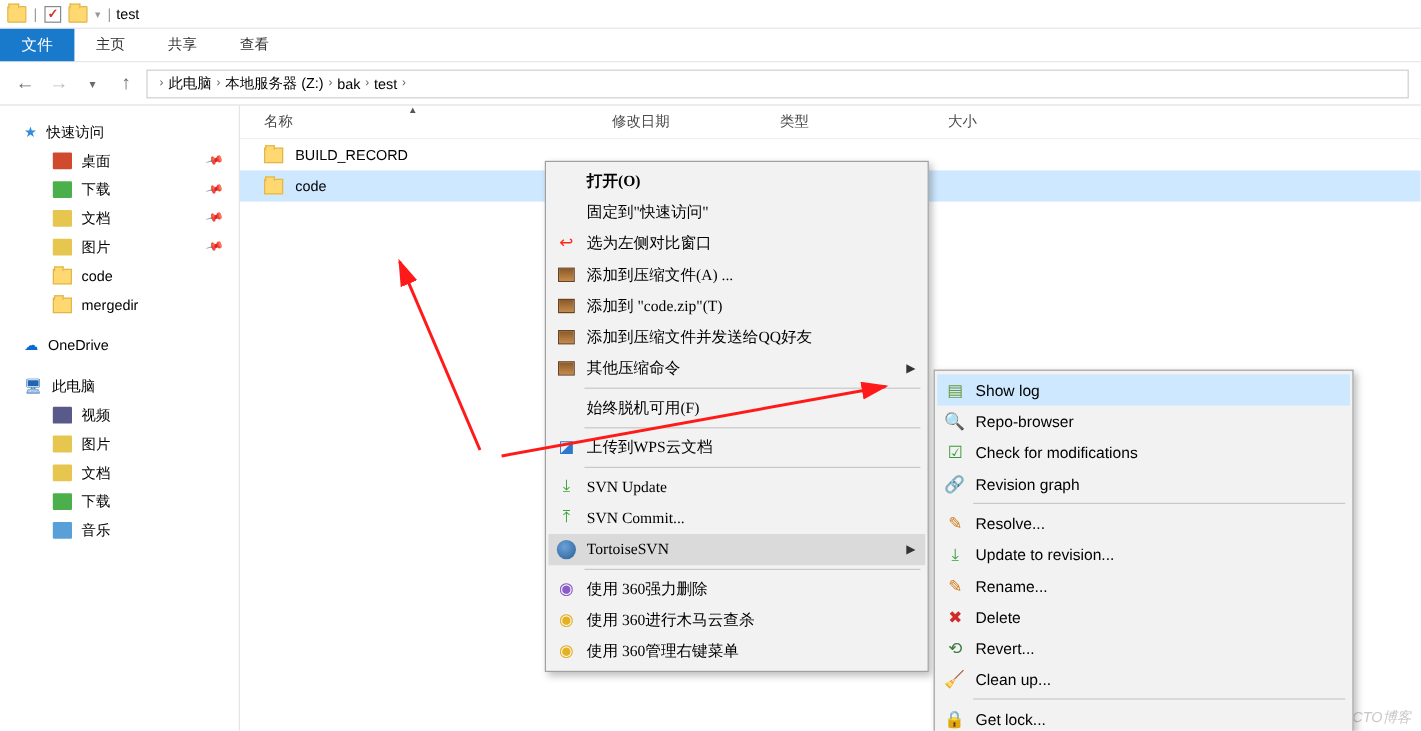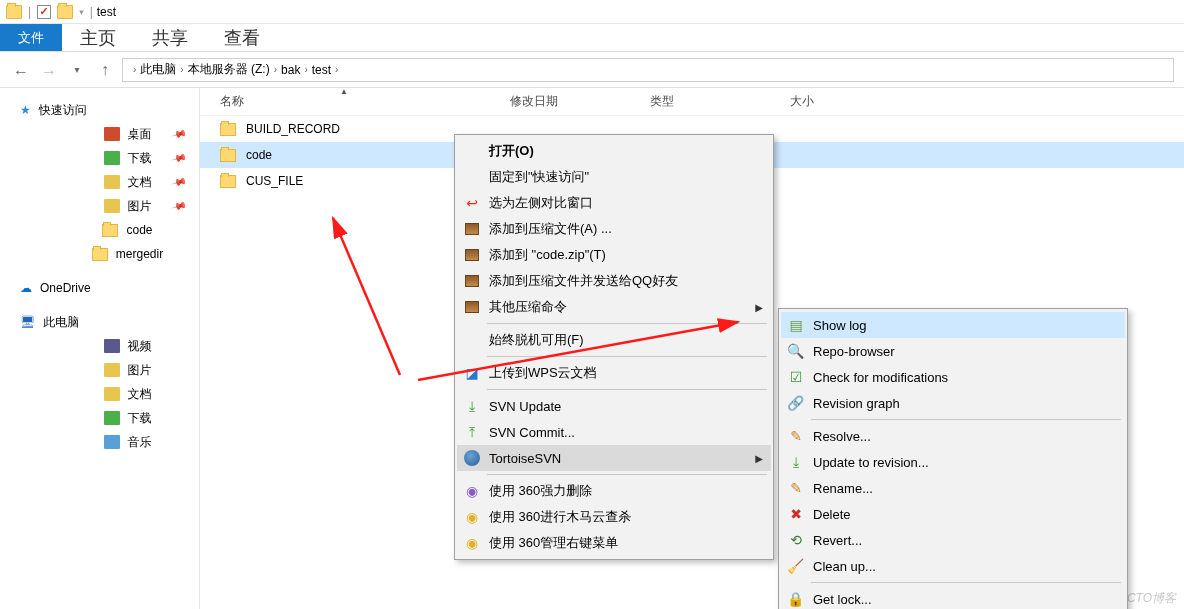--- a/index.html
+++ b/index.html
@@ -5,33 +5,33 @@
   * { box-sizing: border-box; }
   body { margin:0; font-family: "Microsoft YaHei", "Segoe UI", Tahoma, sans-serif; font-size:12px; background:#fff; color:#000; width:1184px; height:609px; overflow:hidden; position:relative; }
   .titlebar { height:24px; display:flex; align-items:center; gap:4px; padding:0 6px; background:#fff; border-bottom:1px solid #e5e5e5; }
   .titlebar .qat { display:flex; align-items:center; gap:6px;}
   .titlebar .folder-icon { width:16px; height:14px; background:#ffd872; border:1px solid #e0b84a; border-radius:1px; display:inline-block; position:relative;}
   .titlebar .folder-icon:before{content:"";position:absolute;top:-3px;left:0;width:7px;height:3px;background:#ffd872;border:1px solid #e0b84a;border-bottom:none;}
   .titlebar .checkbox { width:14px;height:14px;border:1px solid #888;display:inline-flex;align-items:center;justify-content:center;color:#d0372d;font-weight:bold;font-size:11px;}
   .titlebar .sep{color:#999;}
   .titlebar .title{font-size:12px;color:#000;}
   .ribbon-tabs { height:28px; display:flex; align-items:stretch; border-bottom:1px solid #e1e1e1;}
-  .ribbon-tabs .tab { padding:0 18px; display:flex; align-items:center; font-size:18px; color:#333; cursor:default;}
+  .ribbon-tabs .tab { padding:0 18px; display:flex; align-items:center; font-size:12px; color:#333; cursor:default;}
   .ribbon-tabs .tab.file { background:#1979ca; color:#fff; font-size:13px;}
   .nav-row { height:36px; display:flex; align-items:center; gap:6px; padding:0 10px; background:#fff; border-bottom:1px solid #e1e1e1;}
   .nav-btn { width:22px; height:22px; display:flex; align-items:center; justify-content:center; color:#6a6a6a; font-size:16px;}
   .nav-btn.disabled{color:#bfbfbf;}
   .breadcrumb { flex:1; height:24px; border:1px solid #cfcfcf; display:flex; align-items:center; padding:0 6px; gap:4px; font-size:12px;}
   .breadcrumb .crumb { display:flex; align-items:center; gap:4px;}
   .breadcrumb .chev{color:#606060;font-size:10px;}
   .main { display:flex; height:calc(609px - 24px - 28px - 36px); }
   .sidebar { width:200px; border-right:1px solid #e5e5e5; padding:10px 0; overflow:hidden;}
   .sidebar .group{margin-bottom:10px;}
   .sidebar .item { display:flex; align-items:center; height:24px; padding-left:20px; gap:8px; position:relative;}
-  .sidebar .sub { padding-left:56px;justify-content:center;}
+  .sidebar .sub { padding-left:44px;}
   .sidebar .pin { position:absolute; right:14px; color:#8a8a8a; font-size:10px; transform:rotate(30deg);}
   .star-icon{color:#2e8bde;}
   .onedrive-icon{color:#0a6ccf;}
   .pc-icon{color:#2266b3;}
   .generic-folder{width:16px;height:13px;background:#ffd872;border:1px solid #e0b84a;display:inline-block;position:relative;}
   .generic-folder:before{content:"";position:absolute;top:-3px;left:0;width:6px;height:3px;background:#ffd872;border:1px solid #e0b84a;border-bottom:none;}
   .color-icon{width:16px;height:14px;display:inline-block;border-radius:1px;}
   .content { flex:1; position:relative;}
   .col-headers { height:28px; display:flex; align-items:center; padding-left:20px; color:#4a4a4a; border-bottom:1px solid #f0f0f0;}
   .col-headers .col{position:relative;}
@@ -175,29 +175,25 @@
     </div>
     <div class="file-list">
       <div class="row">
           <span class="generic-folder"></span>
           <span>BUILD_RECORD</span>
         </div>
       <div class="row selected">
           <span class="generic-folder"></span>
           <span>code</span>
         </div>
-      <div class="row">
-          <span class="generic-folder"></span>
-          <span>CUS_FILE</span>
-        </div>
     </div>
   </div>
 </div>
 
-<div class="ctx-menu" style="left:454px; top:134px; width:320px;">
+<div class="ctx-menu" style="left:454px; top:134px; width:320px;font-family:Liberation Serif, serif;">
   <div class="mi">
       <b>打开(O)</b>
     </div>
   <div class="mi">固定到"快速访问"</div>
   <div class="mi">
       <span class="ic red-arrow">↩</span>
       <span>选为左侧对比窗口</span>
     </div>
   <div class="mi">
       <span class="ic">

